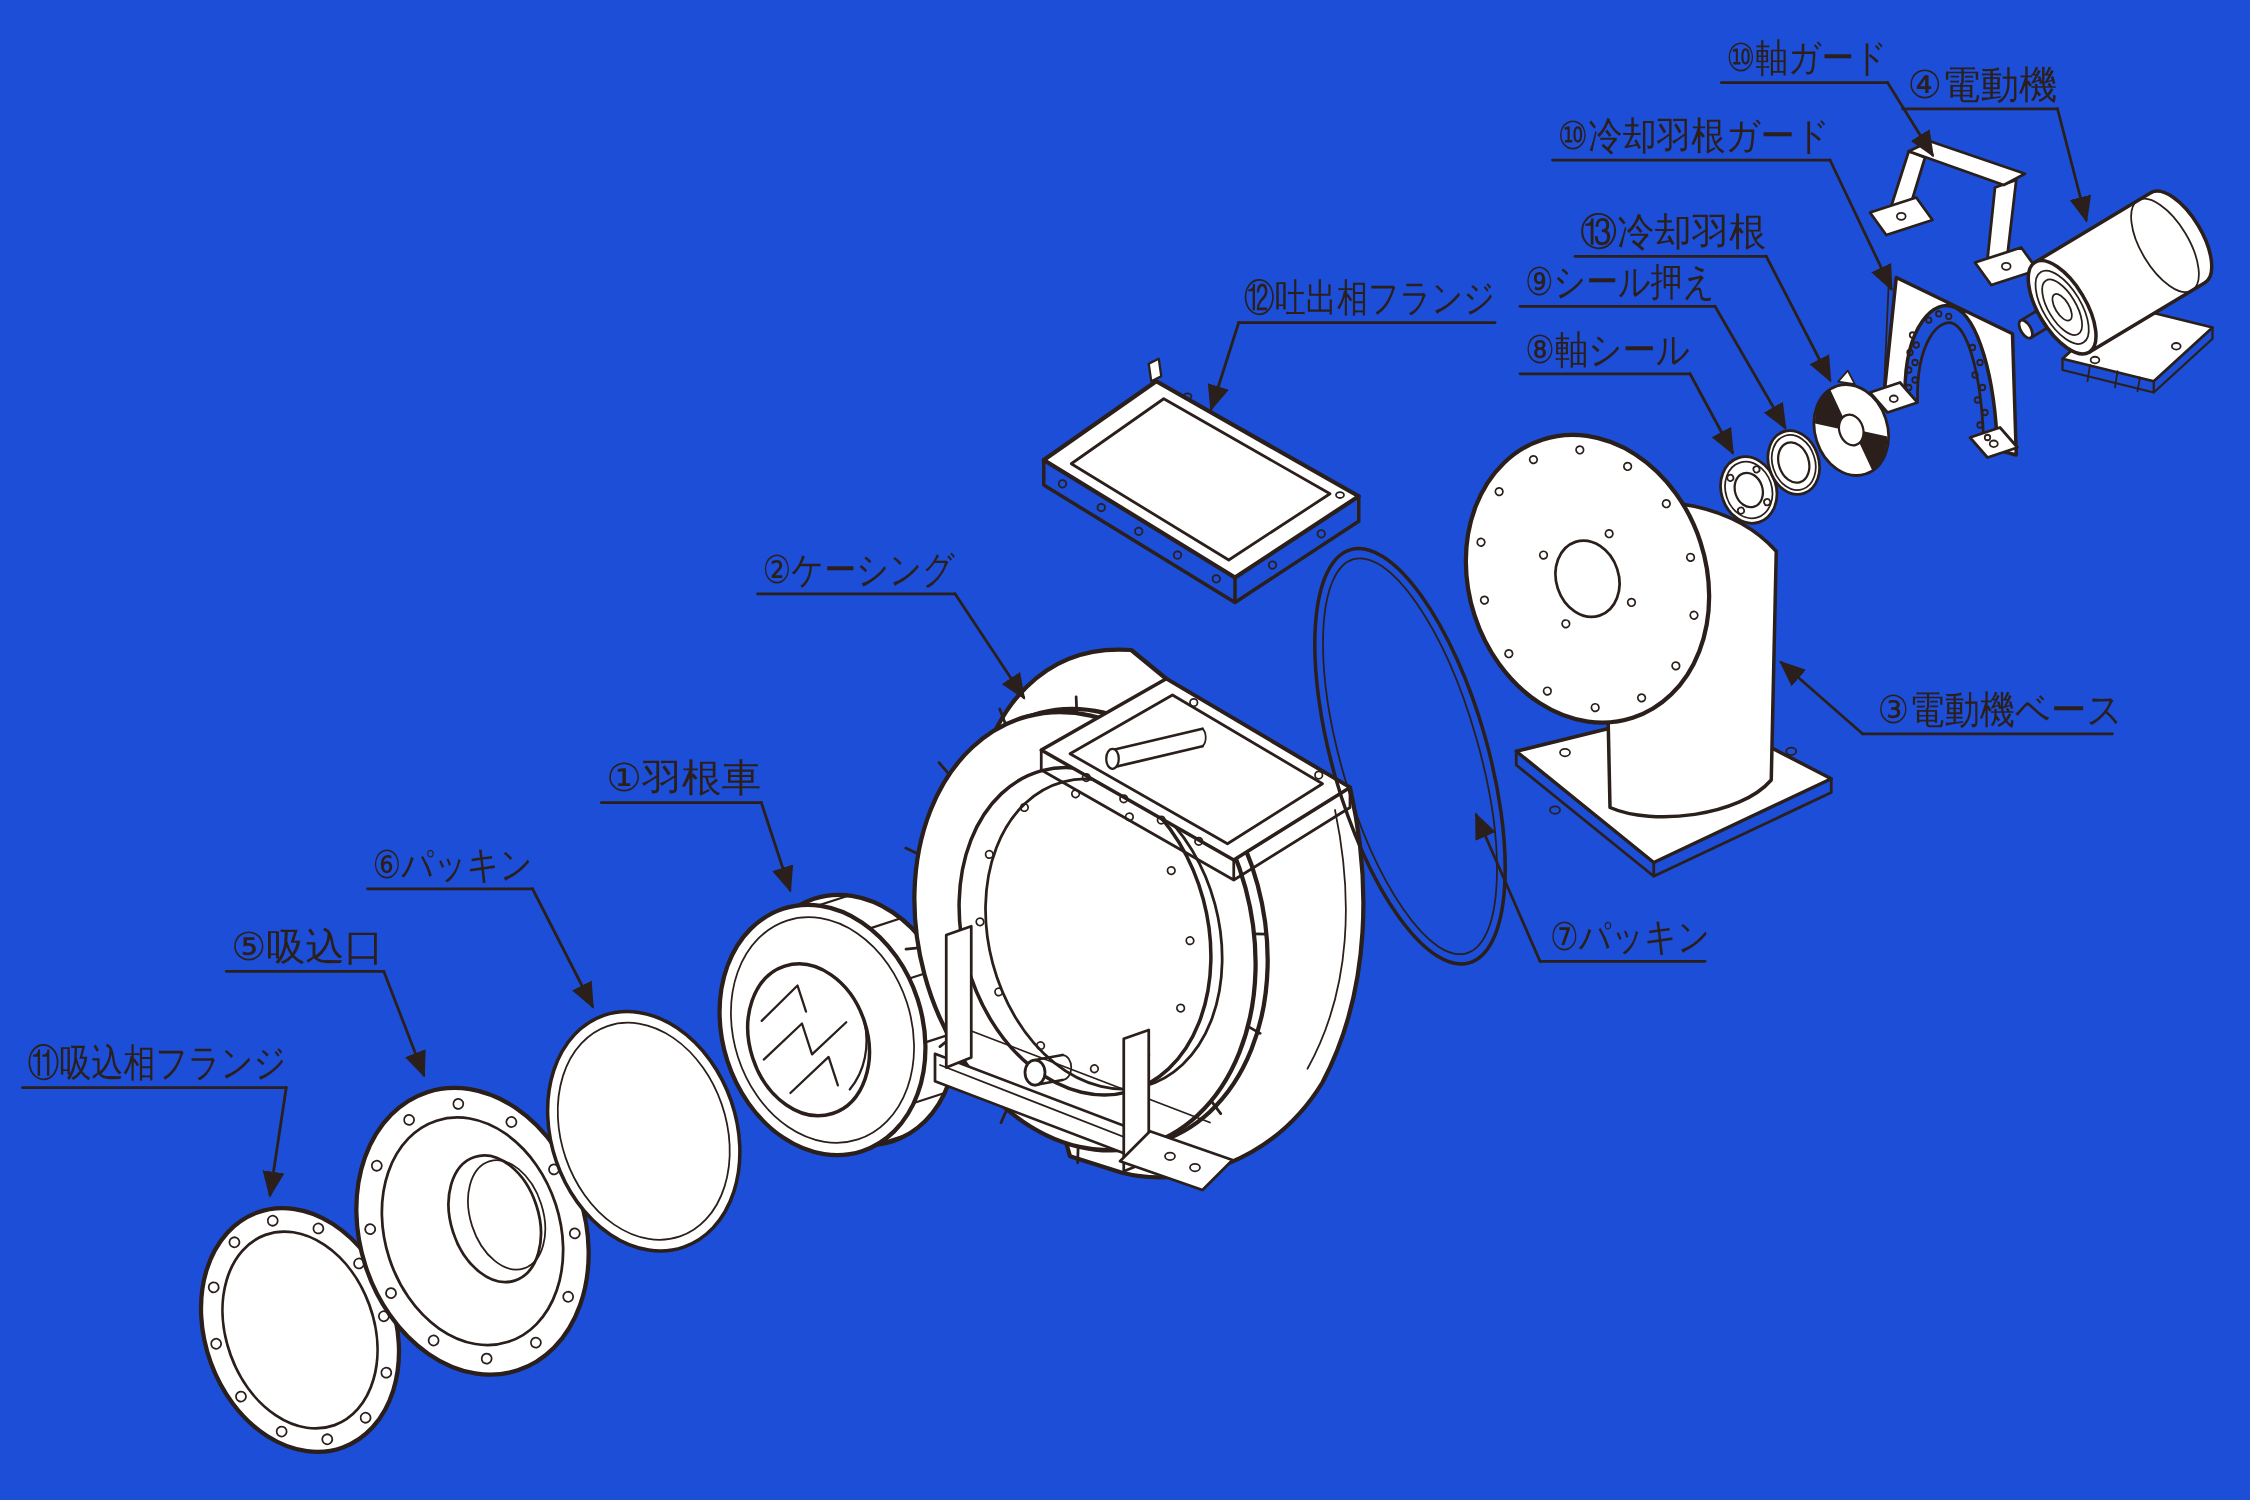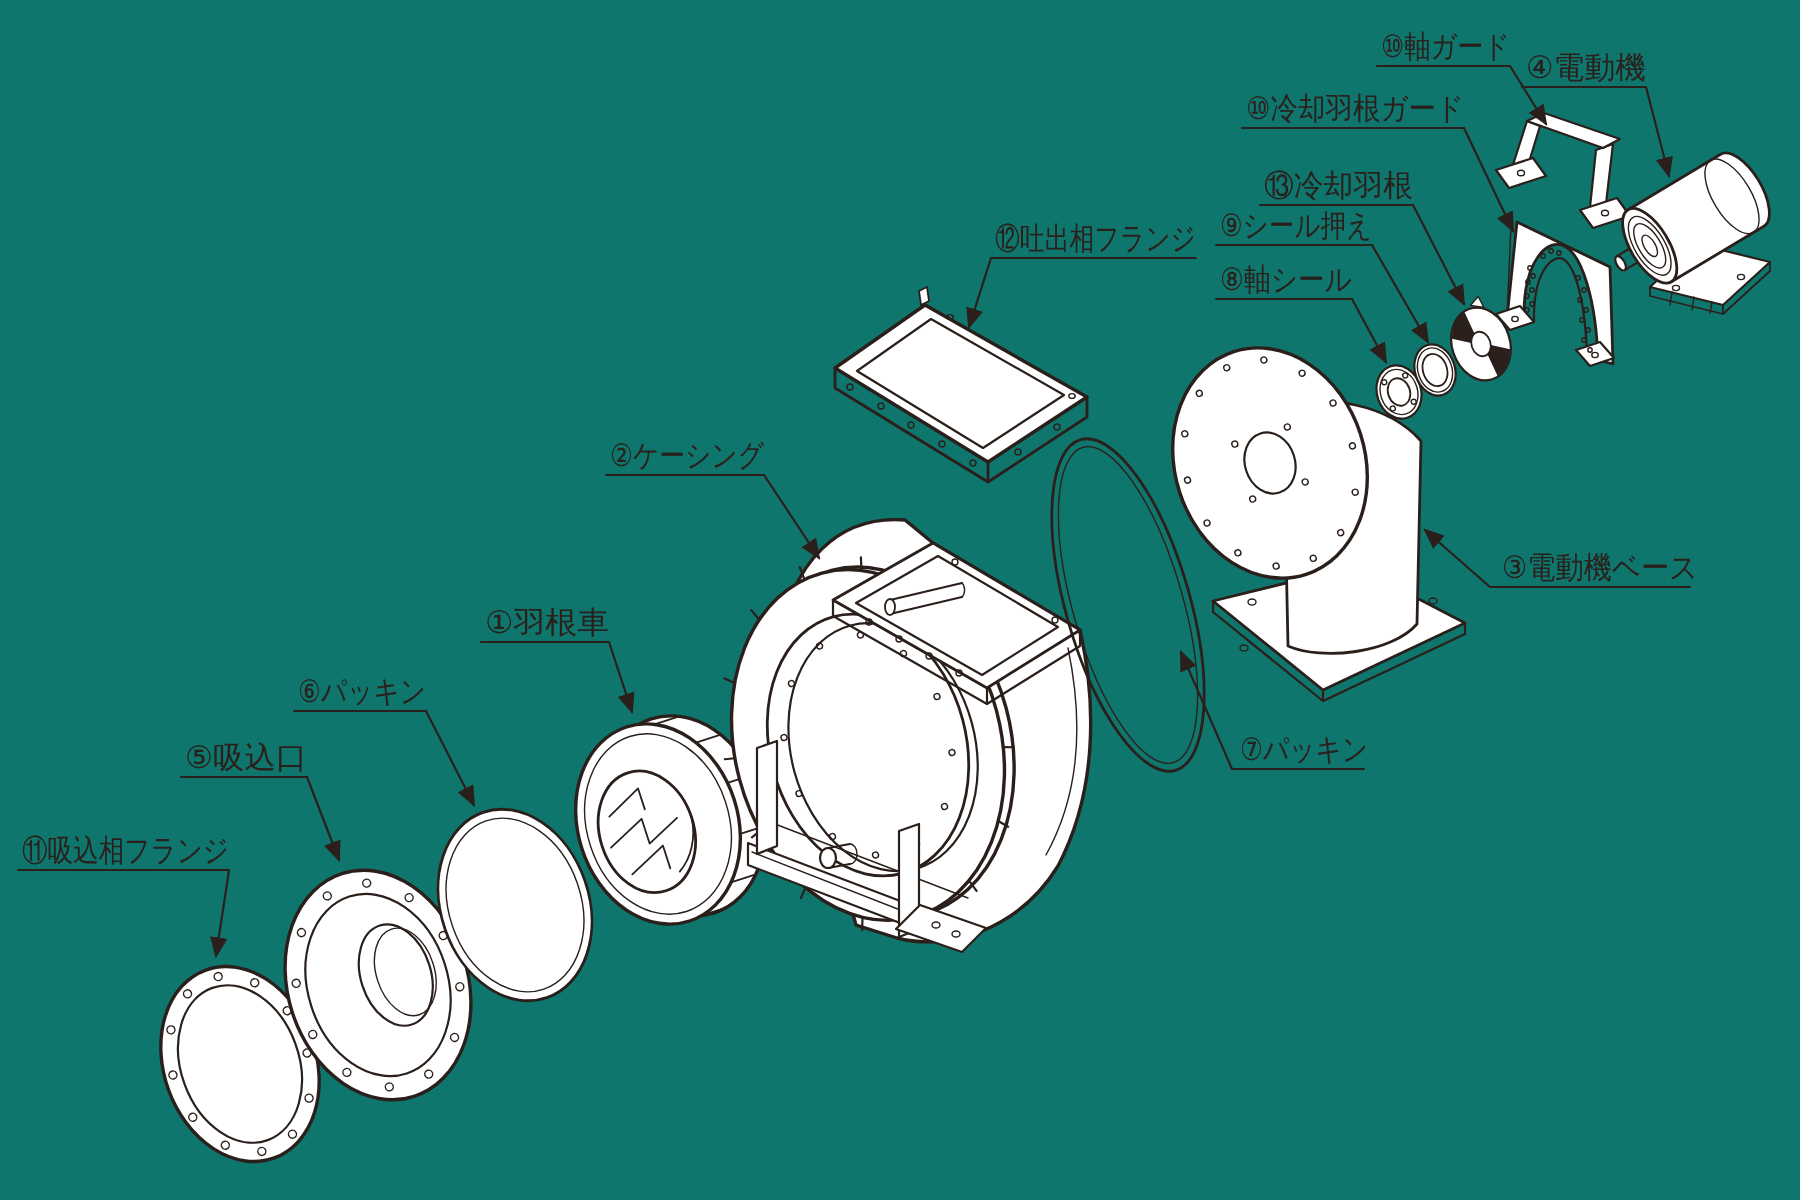--- a/index.html
+++ b/index.html
@@ -1,17 +1,17 @@
 <!DOCTYPE html>
 <html style="--ink: #2a1f1a;"><head>
 <meta charset="utf-8">
 <style>
   :root{ --ink:#2a1f1a; }
   html,body{ margin:0; padding:0; background:#ffffff; }
-  .stage{ width:1800px; height:1200px; position:relative; background:#0f766e; overflow:hidden; }
+  .stage{ width:1800px; height:1200px; position:relative; background:#1d4ed8; overflow:hidden; }
   svg{ display:block; }
   .ln{ stroke:var(--ink); fill:none; stroke-linecap:round; stroke-linejoin:round; }
   .wf{ fill:#ffffff; }
   .ink{ fill:var(--ink); stroke:none; }
   .w35{ stroke-width:3.4; } .w28{ stroke-width:2.8; } .w22{ stroke-width:2.2; }
   .w18{ stroke-width:1.8; } .w14{ stroke-width:1.4; }
   .lbl{ font-family:"DejaVu Sans","Liberation Sans",sans-serif; font-size:31px; fill:var(--ink); }
 </style>
 </head>
 <body>

